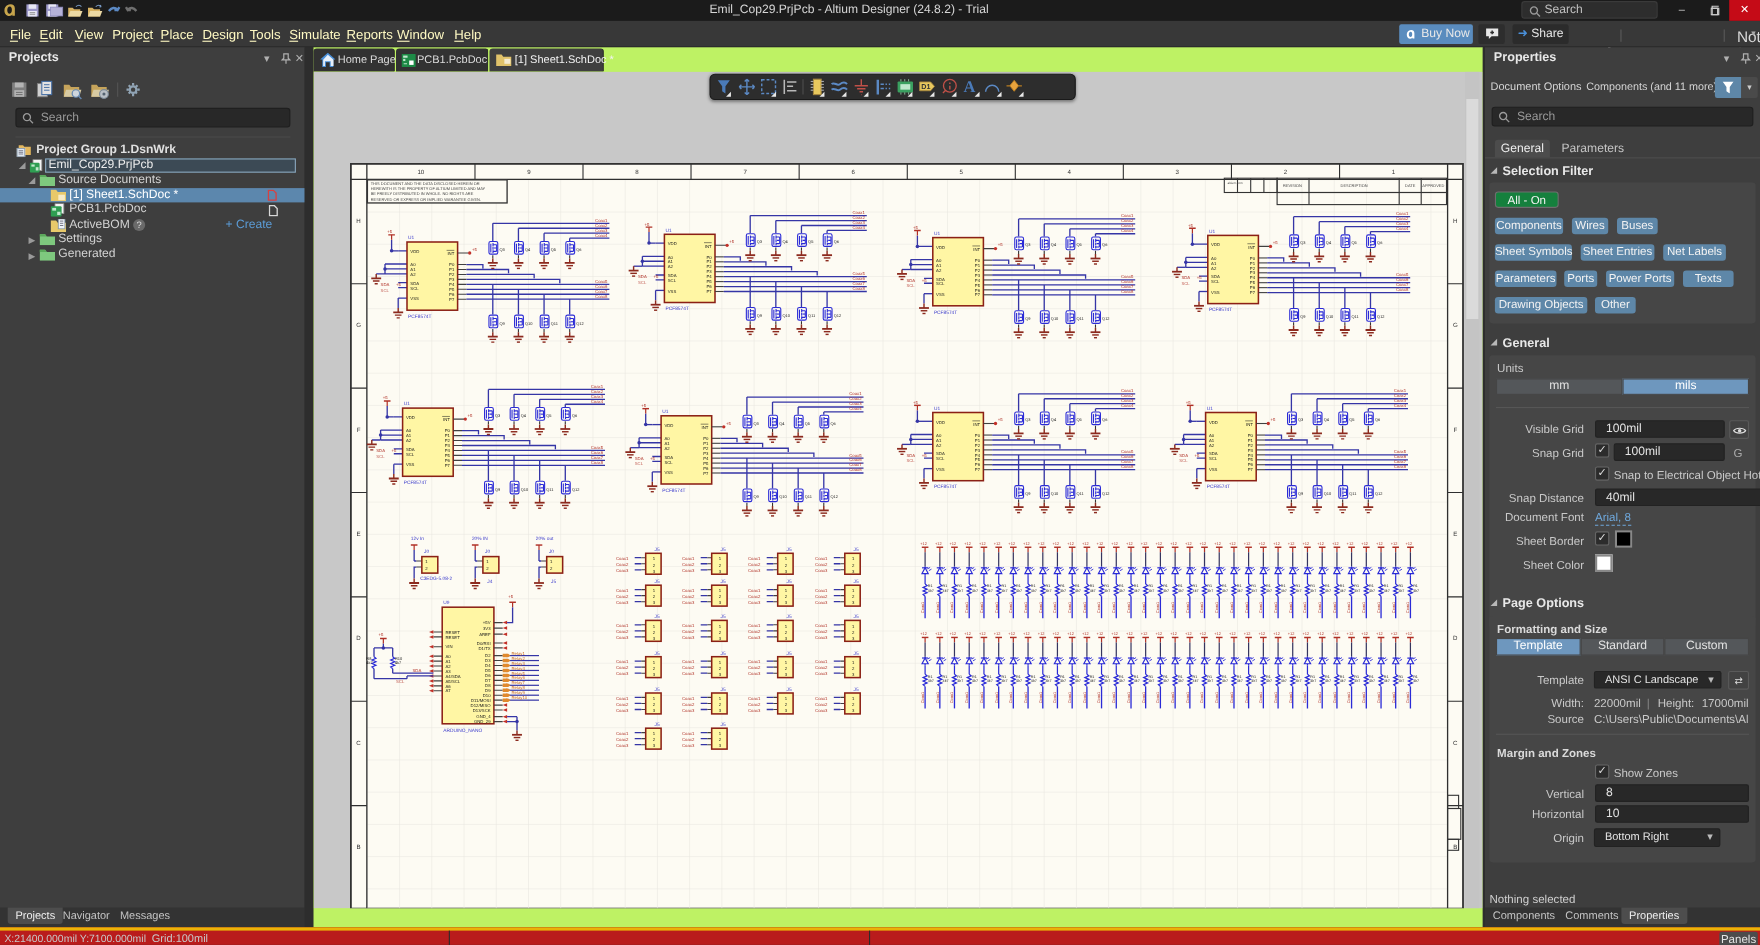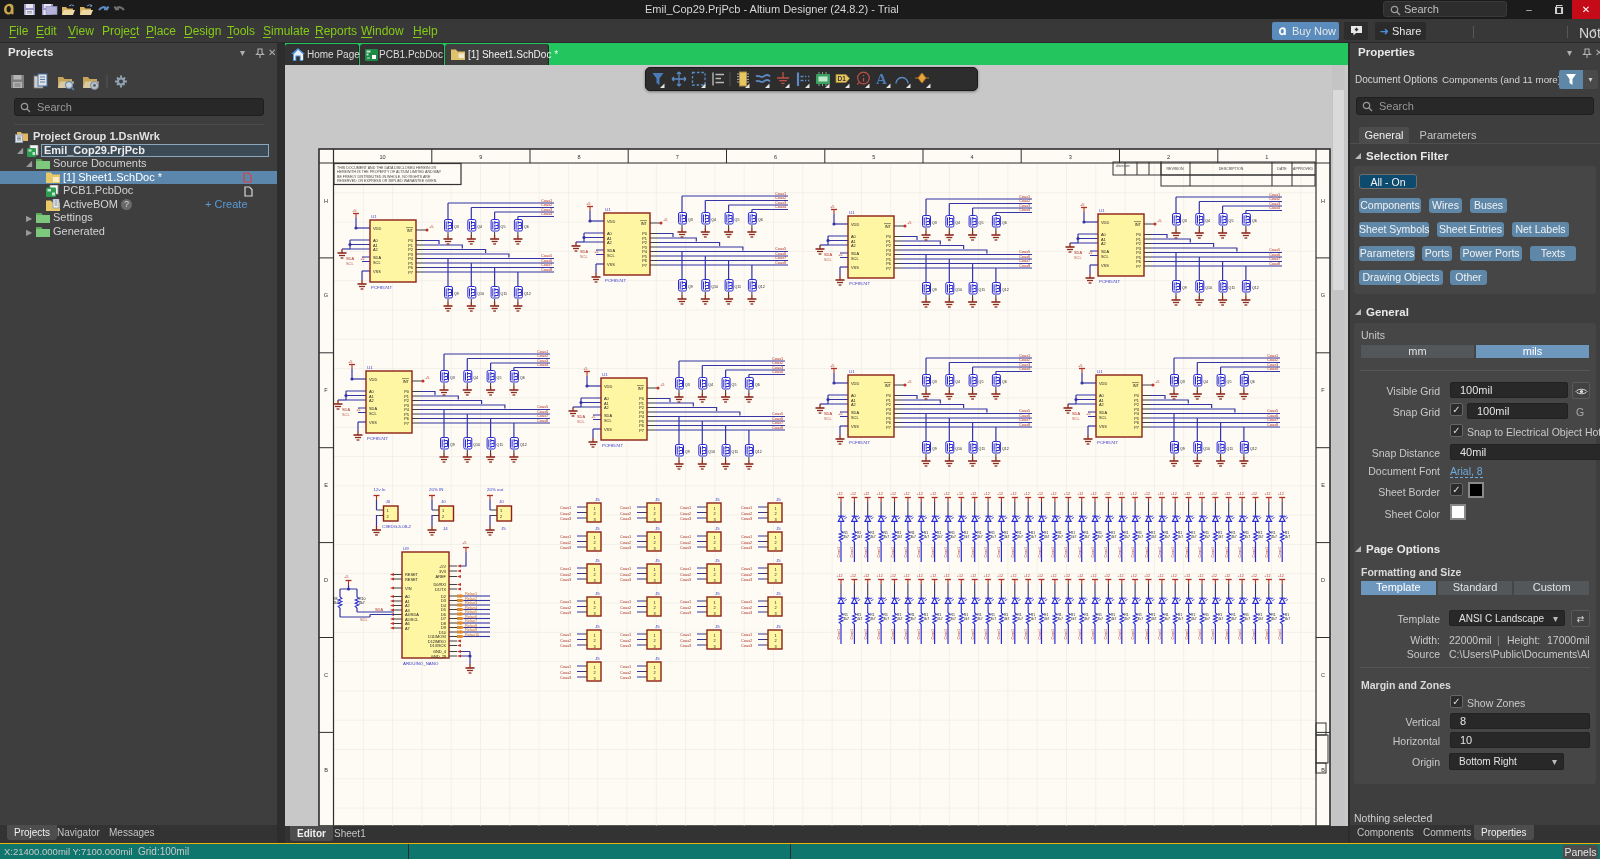--- a/index.html
+++ b/index.html
@@ -8,21 +8,21 @@
   .abs { position:absolute; }
   
   #titlebar { position:absolute; left:0; top:0; width:1600px; height:19px; background:#1b1b1b; }
   #titlebar .title { position:absolute; left:645px; top:3px; font-size:11px; color:#d6d6d6; }
   #tsearch { position:absolute; left:1383px; top:1px; width:124px; height:16px; background:#2d2d2d;
      border:1px solid #3a3a3a; border-radius:3px; color:#c0c0c0; font-size:11px; line-height:15px; padding-left:20px; }
   .winbtn { position:absolute; top:0; width:24px; height:19px; color:#cfcfcf; font-size:10px; text-align:center; line-height:19px; }
   #btnclose { left:1572px; width:28px; background:#c50b17; color:#fff; }
   
   #menubar { position:absolute; left:0; top:19px; width:1600px; height:24px; background:#383838; border-bottom:1px solid #2a2a2a;}
-  #menubar .mi { position:absolute; top:5px; font-size:12px; color:#84cc16; white-space:nowrap; }
+  #menubar .mi { position:absolute; top:5px; font-size:12px; color:#fef9c3; white-space:nowrap; }
   #menubar .mi span { text-decoration:underline; text-underline-offset:2px; }
   .hbtn { position:absolute; top:3px; height:18px; border-radius:2px; color:#e8e8e8; font-size:11px; line-height:18px; }
   
   .panel { position:absolute; background:#3e3e3e; color:#cccccc; }
   .phead { position:absolute; left:0; top:0; right:0; height:20px; }
   .phead b { position:absolute; left:8px; top:3px; font-size:11.5px; color:#e8e8e8; }
   .pico { position:absolute; top:4px; color:#b0b0b0; font-size:10px; }
   .searchbox { position:absolute; height:18px; background:#282828; border:1px solid #1f1f1f;
      border-radius:3px; color:#999; font-size:11px; line-height:16px; padding-left:22px; }
   .searchbox svg { position:absolute; left:5px; top:3px; }
@@ -42,22 +42,22 @@
   .shead:before { content:""; display:inline-block; width:0; height:0; border-bottom:6px solid #b8b8b8; border-left:6px solid transparent; margin-right:5px; position:relative; top:-1px;}
   .fbtn { position:absolute; background:#5e87a8; border-radius:3px; color:#f2f2f2; font-size:10.5px; text-align:center; white-space:nowrap; }
   .cbx { position:absolute; width:13px; height:13px; background:#2c2c2c; border:1px solid #666; border-radius:2px; color:#ddd; font-size:10px; line-height:12px; text-align:center; }
   .seg { position:absolute; display:flex; }
   .seg div { flex:1; height:100%; background:#54575a; border:1px solid #454545; color:#e2e2e2;
      font-size:11px; text-align:center; }
   .seg div.on { background:#6e97be; color:#fff; }
   .drop { position:absolute; background:#282828; border:1px solid #222; border-radius:2px; color:#e4e4e4; font-size:10px; padding-left:9px; }
   .drop:after { content:"▾"; position:absolute; right:6px; top:0; color:#bbb; }
   
-  #statusbar { position:absolute; left:0; top:843px; width:1600px; height:16px; background:#0f766e;
-     font-size:10px; color:#c8c8c8; border-top:1px solid #eab308; }
+  #statusbar { position:absolute; left:0; top:843px; width:1600px; height:16px; background:#b91c1c;
+     font-size:10px; color:#c8c8c8; border-top:3px solid #eab308; }
   
   .dtab { position:absolute; top:1px; height:21px; background:#323232; border-radius:3px 3px 0 0;
      color:#dcdcdc; font-size:10px; line-height:21px; border-right:1px solid #242424; white-space:nowrap; }
   .dtab.act { background:#3f3f3f; color:#f2f2f2; }
 </style>
 </head>
 <body>
 
 <div id="titlebar">
   <svg class="abs" style="left:3px;top:2px" width="122" height="15" viewBox="0 0 122 15">
@@ -201,21 +201,21 @@
   </div>
   <div class="trow" style="top:100.5px">
     <span class="abs" style="left:17px;top:0;color:#9a9a9a;font-size:8px">◢</span>
     <svg class="abs" style="left:27px;top:1px" width="14" height="12" viewBox="0 0 14 12">
         <rect x="3" y="0" width="8" height="10" fill="#f4f4f4" stroke="#999" stroke-width="0.8"></rect>
         <rect x="0" y="3" width="9" height="9" rx="1" fill="#2e9e52"></rect>
         <rect x="1.5" y="4.5" width="3" height="2" fill="#bfe8cd"></rect>
         <rect x="5.5" y="7" width="2.5" height="3" fill="#bfe8cd"></rect>
       </svg>
     <div class="abs" style="left:41px;top:0;width:228px;height:13px;border:1px solid #8aa7bd;background:#3c4a55"></div>
-    <span class="abs" style="left:44px;font-weight:bold;color:#ececec">Emil_Cop29.PrjPcb</span>
+    <span class="abs" style="left:44px;font-weight:normal;color:#ececec">Emil_Cop29.PrjPcb</span>
   </div>
   <div class="trow" style="top:114px">
     <span class="abs" style="left:26px;top:0;color:#9a9a9a;font-size:8px">◢</span>
     <svg class="abs" style="left:36px;top:1px" width="14" height="11" viewBox="0 0 14 11">
         <path d="M0 1 L5 1 L6.5 3 L14 3 L14 11 L0 11 Z" fill="#7ec87e"></path>
         <path d="M0 1 L5 1 L6.5 3 L0 3 Z" fill="#5aa85a"></path>
       </svg>
     <span class="abs" style="left:53px">Source Documents</span>
   </div>
   <div class="trow" style="top:127.5px;background:#5c87ad;color:#fff">
@@ -268,21 +268,21 @@
   </div>
 
   <div class="btabs" style="left:0;top:782px;width:277px;">
     <div class="btab act" style="left:7px">Projects</div>
     <div class="btab" style="left:50px">Navigator</div>
     <div class="btab" style="left:102px">Messages</div>
   </div>
 </div>
 <div class="abs" style="left:277px;top:43px;width:8px;height:800px;background:#2d2d2d"></div>
 
-<div class="abs" id="center" style="left:285px;top:43px;width:1063px;height:800px;background:#22c55e">
+<div class="abs" id="center" style="left:285px;top:43px;width:1063px;height:800px;background:#bef264">
   <div class="dtab act2" style="left:0px;width:74px;">
     <svg style="position:absolute;left:6px;top:4px" width="14" height="13" viewBox="0 0 14 13">
         <path d="M7 0 L14 6 L12 6 L12 13 L8.7 13 L8.7 8.5 L5.3 8.5 L5.3 13 L2 13 L2 6 L0 6 Z" fill="#4a90d9"></path>
         <path d="M7 1.8 L12.2 6.3 L12.2 12 L9.6 12 L9.6 7.6 L4.4 7.6 L4.4 12 L2.8 12 L2.8 6.3 Z" fill="#e8f0fa"></path>
       </svg>
     <span style="margin-left:22px">Home Page</span></div>
   <div class="dtab" style="left:75px;width:84px;">
     <svg style="position:absolute;left:5px;top:5px" width="13" height="12" viewBox="0 0 13 12">
         <rect width="13" height="12" rx="1" fill="#1d8a46"></rect>
         <rect x="1.5" y="1.5" width="4" height="2" fill="#bfe8cd"></rect>
@@ -845,24 +845,20 @@
           <path d="M179 20 l4.5 0 0 -4.5 z"></path>
           <path d="M199 20 l4.5 0 0 -4.5 z"></path>
           <path d="M219 20 l4.5 0 0 -4.5 z"></path>
           <path d="M240 20 l4.5 0 0 -4.5 z"></path>
           <path d="M260 20 l4.5 0 0 -4.5 z"></path>
           <path d="M280 20 l4.5 0 0 -4.5 z"></path>
       </g>
     </svg>
   </div>
 
-  <div class="btabs" style="left:0;top:783px;width:1063px;">
-    <div class="btab act" style="left:5px;font-weight:bold">Editor</div>
-    <div class="btab" style="left:42px">Sheet1</div>
-  </div>
 </div>
 
 <div class="abs" style="left:1348px;top:43px;width:2px;height:800px;background:#2d2d2d"></div>
 <div class="panel" id="rightpanel" style="left:1350px;top:43px;width:250px;height:800px;">
   <div class="phead">
       <b>Properties</b>
     <span class="pico" style="left:217px">▾</span>
     <svg class="pico" style="left:232px;top:5px" width="10" height="11" viewBox="0 0 10 11">
         <path d="M3 1 h4 v4 l1.5 1.5 h-7 L3 5 Z M5 6.5 v3.5" stroke="#b0b0b0" stroke-width="1.1" fill="none"></path>
       </svg>
@@ -882,21 +878,21 @@
         <path d="M7 7 L10 10" stroke="#999" stroke-width="1.2"></path>
       </svg>
   </div>
 
   <div class="abs" style="left:9px;top:84px;width:50px;height:16px;background:#4c4c4c;border-radius:3px 3px 0 0;color:#f0f0f0;font-size:11px;text-align:center;line-height:16px">General</div>
   <div class="abs" style="left:62px;top:84px;width:72px;height:16px;color:#c4c4c4;font-size:11px;text-align:center;line-height:16px">Parameters</div>
   <div class="abs" style="left:0;top:100px;width:250px;border-top:1px solid #4e4e4e"></div>
 
   <div class="shead" style="left:5px;top:107px">Selection Filter</div>
   <div class="sect" style="left:4px;top:123px;width:242px;height:128px"></div>
-  <div class="fbtn" style="left:9px;top:131px;width:58px;height:15px;line-height:15px;background:#0c4a6e;border:1px solid #6e6e6e">All - On</div>
+  <div class="fbtn" style="left:9px;top:131px;width:58px;height:15px;line-height:15px;background:#15803d;border:1px solid #6e6e6e">All - On</div>
   <div class="fbtn" style="left:9px;top:155px;width:62px;height:15px;line-height:15px">Components</div>
   <div class="fbtn" style="left:79px;top:155px;width:33px;height:15px;line-height:15px">Wires</div>
   <div class="fbtn" style="left:120px;top:155px;width:37px;height:15px;line-height:15px">Buses</div>
   <div class="fbtn" style="left:9px;top:179px;width:70px;height:15px;line-height:15px">Sheet Symbols</div>
   <div class="fbtn" style="left:87px;top:179px;width:67px;height:15px;line-height:15px">Sheet Entries</div>
   <div class="fbtn" style="left:162px;top:179px;width:57px;height:15px;line-height:15px">Net Labels</div>
   <div class="fbtn" style="left:9px;top:203px;width:56px;height:15px;line-height:15px">Parameters</div>
   <div class="fbtn" style="left:72px;top:203px;width:30px;height:15px;line-height:15px">Ports</div>
   <div class="fbtn" style="left:110px;top:203px;width:62px;height:15px;line-height:15px">Power Ports</div>
   <div class="fbtn" style="left:180px;top:203px;width:46px;height:15px;line-height:15px">Texts</div>

